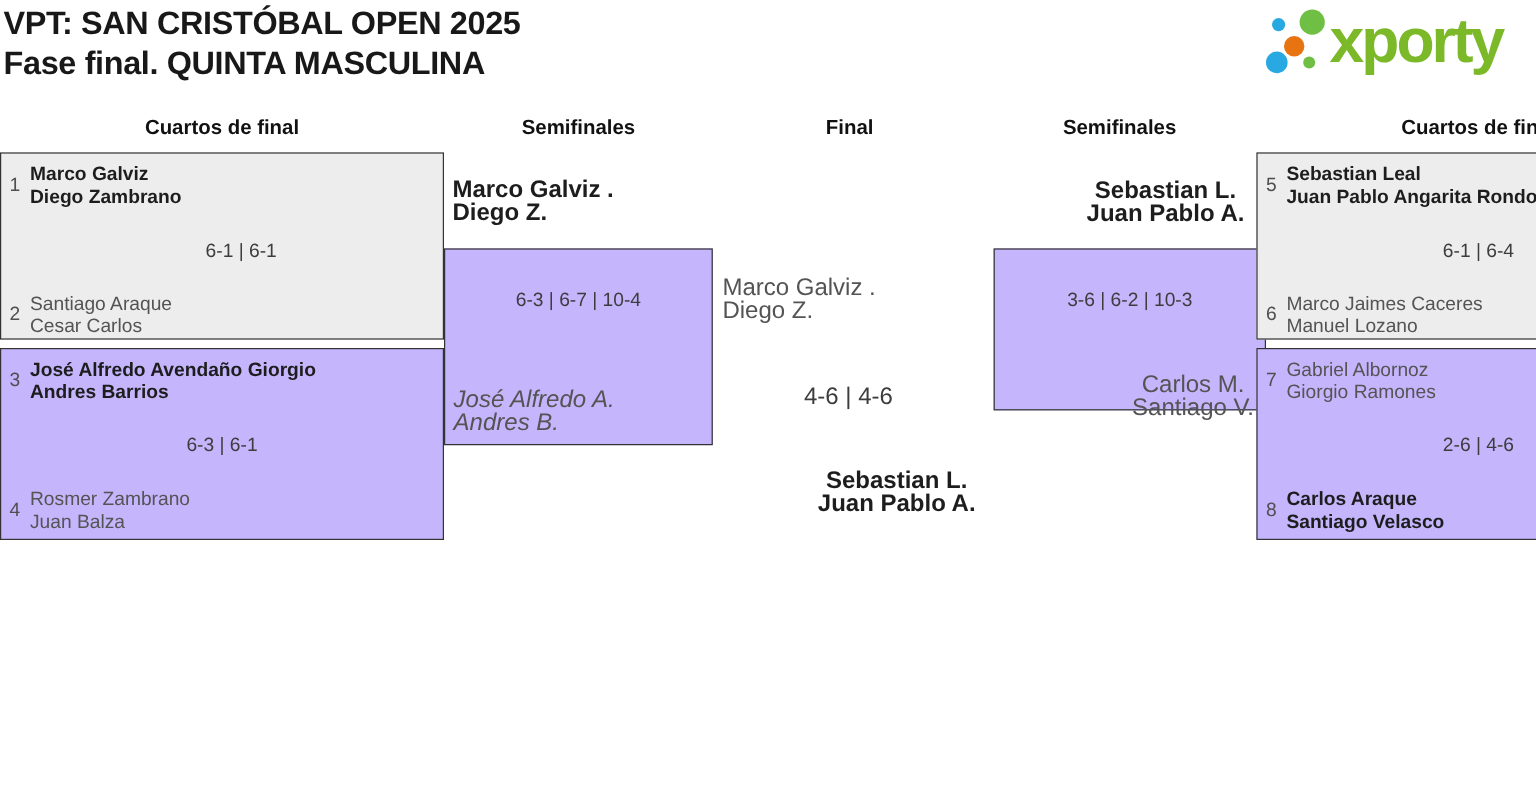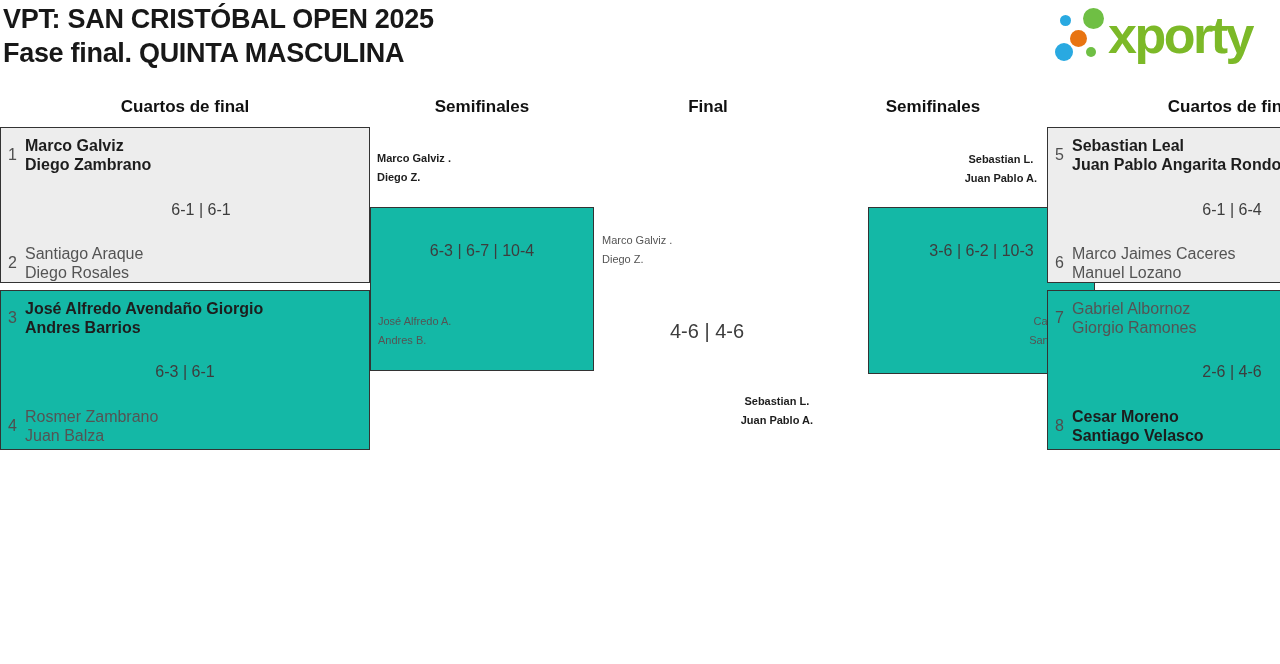--- a/index.html
+++ b/index.html
@@ -15,30 +15,30 @@
   .dot { position:absolute; border-radius:50%; }
   .dot-blue-sm   { left:10px; top:11px; width:11px; height:11px; background:#29A9E1; }
   .dot-green-lg  { left:33px; top:4px;  width:21px; height:21px; background:#6FBF44; }
   .dot-orange    { left:20px; top:26px; width:17px; height:17px; background:#E87411; }
   .dot-blue-lg   { left:5px;  top:39px; width:18px; height:18px; background:#29A9E1; }
   .dot-green-sm  { left:36px; top:43px; width:10px; height:10px; background:#6FBF44; }
   .logo-text { position:absolute; left:58px; top:1px; font-size:52px; line-height:60px; font-weight:700; letter-spacing:-2.5px; color:#7CB928; }
   
   .round-label { position:absolute; top:97px; width:220px; text-align:center; font-size:17px; font-weight:700; color:#111; white-space:nowrap; }
   
-  .match { position:absolute; border:1px solid #333; background:#14b8a6; box-sizing:border-box; }
+  .match { position:absolute; border:1px solid #333; background:#c4b5fd; box-sizing:border-box; }
   .match.shaded { background:#ededed; }
   .team-row { position:absolute; left:7px; display:flex; align-items:center; white-space:nowrap; }
   .seed { width:17px; flex:0 0 17px; font-size:16px; color:#4f4f4f; font-weight:400; }
   .names { font-size:16px; line-height:19px; }
   .winner { font-weight:700; color:#1d1d1d; }
   .loser  { font-weight:400; color:#545454; }
   .score { position:absolute; left:0; right:0; text-align:center; font-size:16px; line-height:17px; color:#3d3d3d; white-space:nowrap; }
   
-  .float-names { position:absolute; font-size:11px; line-height:19px; white-space:nowrap; }
+  .float-names { position:absolute; font-size:20px; line-height:19px; white-space:nowrap; }
   .align-right { text-align:center; }
   .float-score { position:absolute; text-align:center; font-size:20px; line-height:17px; color:#3d3d3d; white-space:nowrap; }
 </style>
 </head>
 <body>
 
 <div class="page">
 
   <div class="title">
     <div>VPT: SAN CRISTÓBAL OPEN 2025</div>
@@ -66,21 +66,21 @@
       <div class="names winner">
         <div>Marco Galviz</div>
         <div>Diego Zambrano</div>
       </div>
     </div>
     <div class="score" style="top:73px;padding-left:32px;">6-1 | 6-1</div>
     <div class="team-row" style="top:116px;">
       <span class="seed">2</span>
       <div class="names loser">
         <div>Santiago Araque</div>
-        <div>Diego Rosales</div>
+        <div>Cesar Carlos</div>
       </div>
     </div>
   </div>
 
   <div class="match" style="left:0;top:290px;width:370px;height:160px;">
     <div class="team-row" style="top:8px;">
       <span class="seed">3</span>
       <div class="names winner">
         <div>José Alfredo Avendaño Giorgio</div>
         <div>Andres Barrios</div>
@@ -95,41 +95,41 @@
       </div>
     </div>
   </div>
 
   <div class="float-names winner" style="left:377px;top:149px;">
     <div>Marco Galviz .</div>
     <div>Diego Z.</div>
   </div>
   <div class="match" style="left:370px;top:207px;width:224px;height:164px;">
     <div class="score" style="top:34px;">6-3 | 6-7 | 10-4</div>
-    <div class="float-names loser" style="left:7px;top:104px;">
+    <div class="float-names loser" style="left:7px;top:116px;font-style:italic;">
       <div>José Alfredo A.</div>
       <div>Andres B.</div>
     </div>
   </div>
 
   <div class="float-names loser" style="left:602px;top:231px;">
     <div>Marco Galviz .</div>
     <div>Diego Z.</div>
   </div>
   <div class="float-score" style="left:597px;top:323px;width:220px;">4-6 | 4-6</div>
   <div class="float-names winner align-right" style="right:467px;top:392px;">
     <div>Sebastian L.</div>
     <div>Juan Pablo A.</div>
   </div>
 
   <div class="float-names winner align-right" style="right:243px;top:150px;">
     <div>Sebastian L.</div>
     <div>Juan Pablo A.</div>
   </div>
-  <div class="match" style="left:868px;top:207px;width:227px;height:167px;">
+  <div class="match" style="left:828px;top:207px;width:227px;height:135px;">
     <div class="score" style="top:34px;">3-6 | 6-2 | 10-3</div>
     <div class="float-names loser align-right" style="right:9px;top:104px;">
       <div>Carlos M.</div>
       <div>Santiago V.</div>
     </div>
   </div>
 
   <div class="match shaded" style="left:1047px;top:127px;width:370px;height:156px;">
     <div class="team-row" style="top:8px;">
       <span class="seed">5</span>
@@ -153,19 +153,19 @@
       <span class="seed">7</span>
       <div class="names loser">
         <div>Gabriel Albornoz</div>
         <div>Giorgio Ramones</div>
       </div>
     </div>
     <div class="score" style="top:72px;">2-6 | 4-6</div>
     <div class="team-row" style="top:116px;">
       <span class="seed">8</span>
       <div class="names winner">
-        <div>Cesar Moreno</div>
+        <div>Carlos Araque</div>
         <div>Santiago Velasco</div>
       </div>
     </div>
   </div>
 
 </div>
 
 </body></html>

